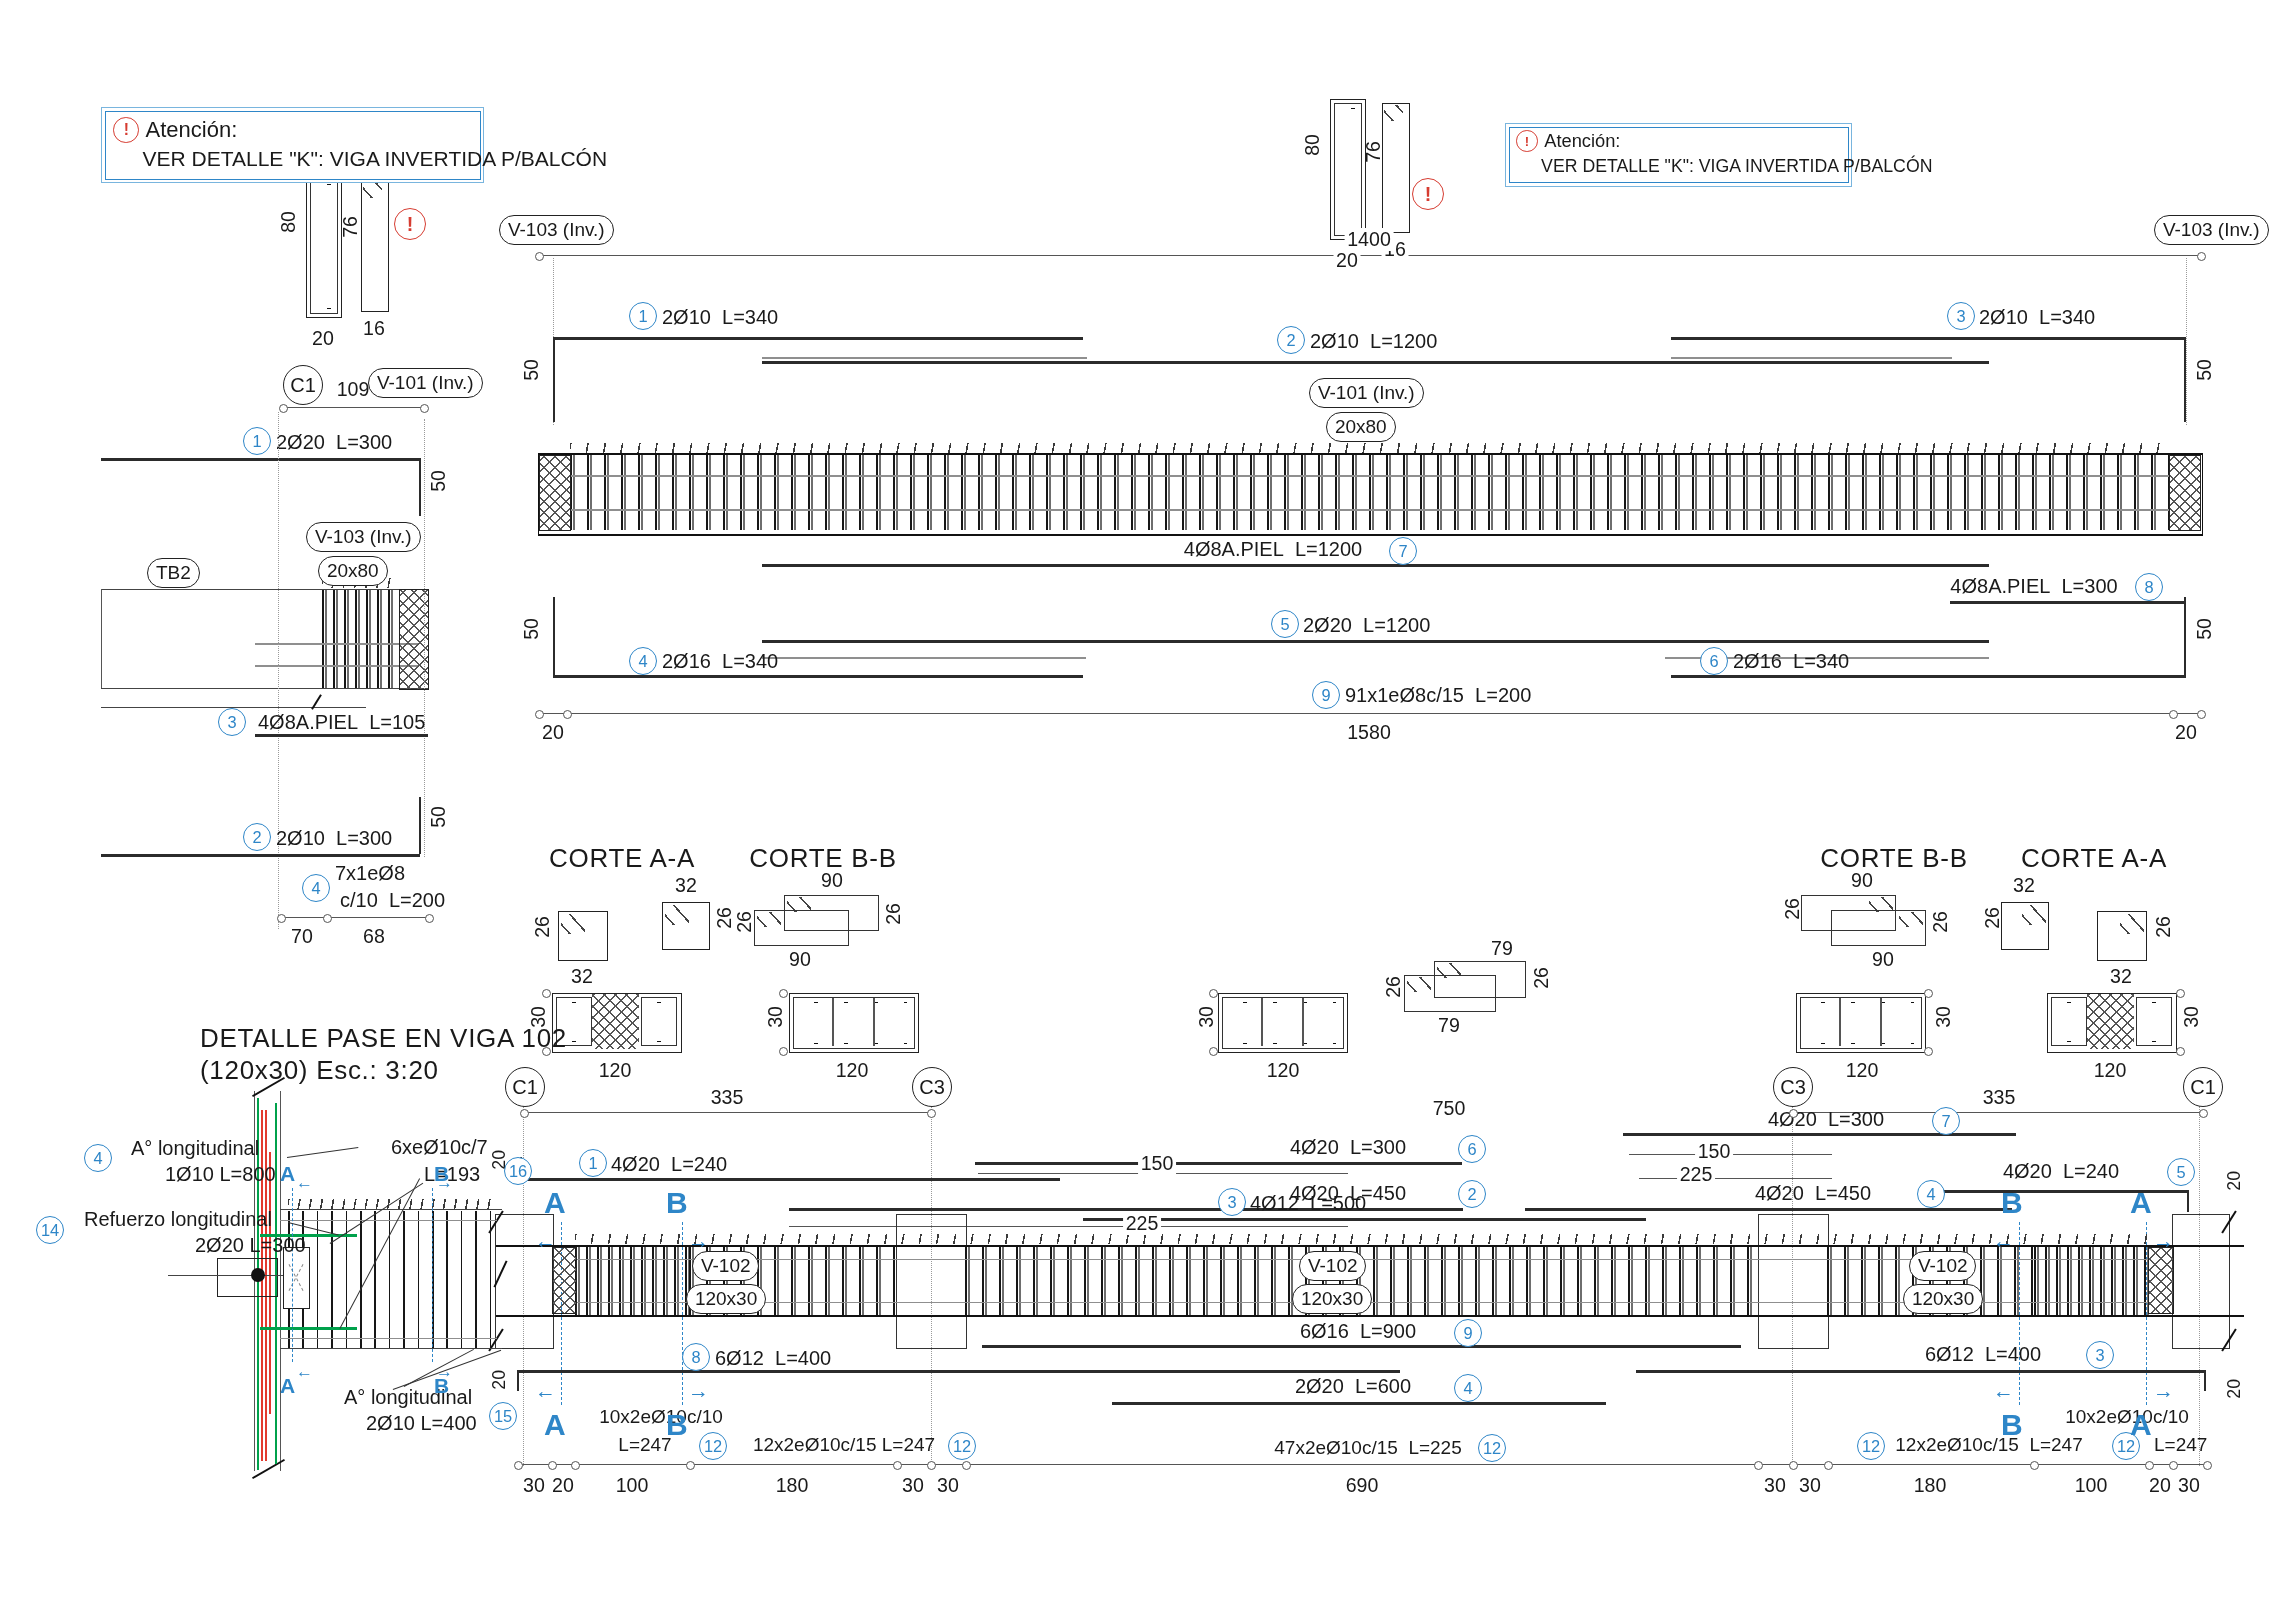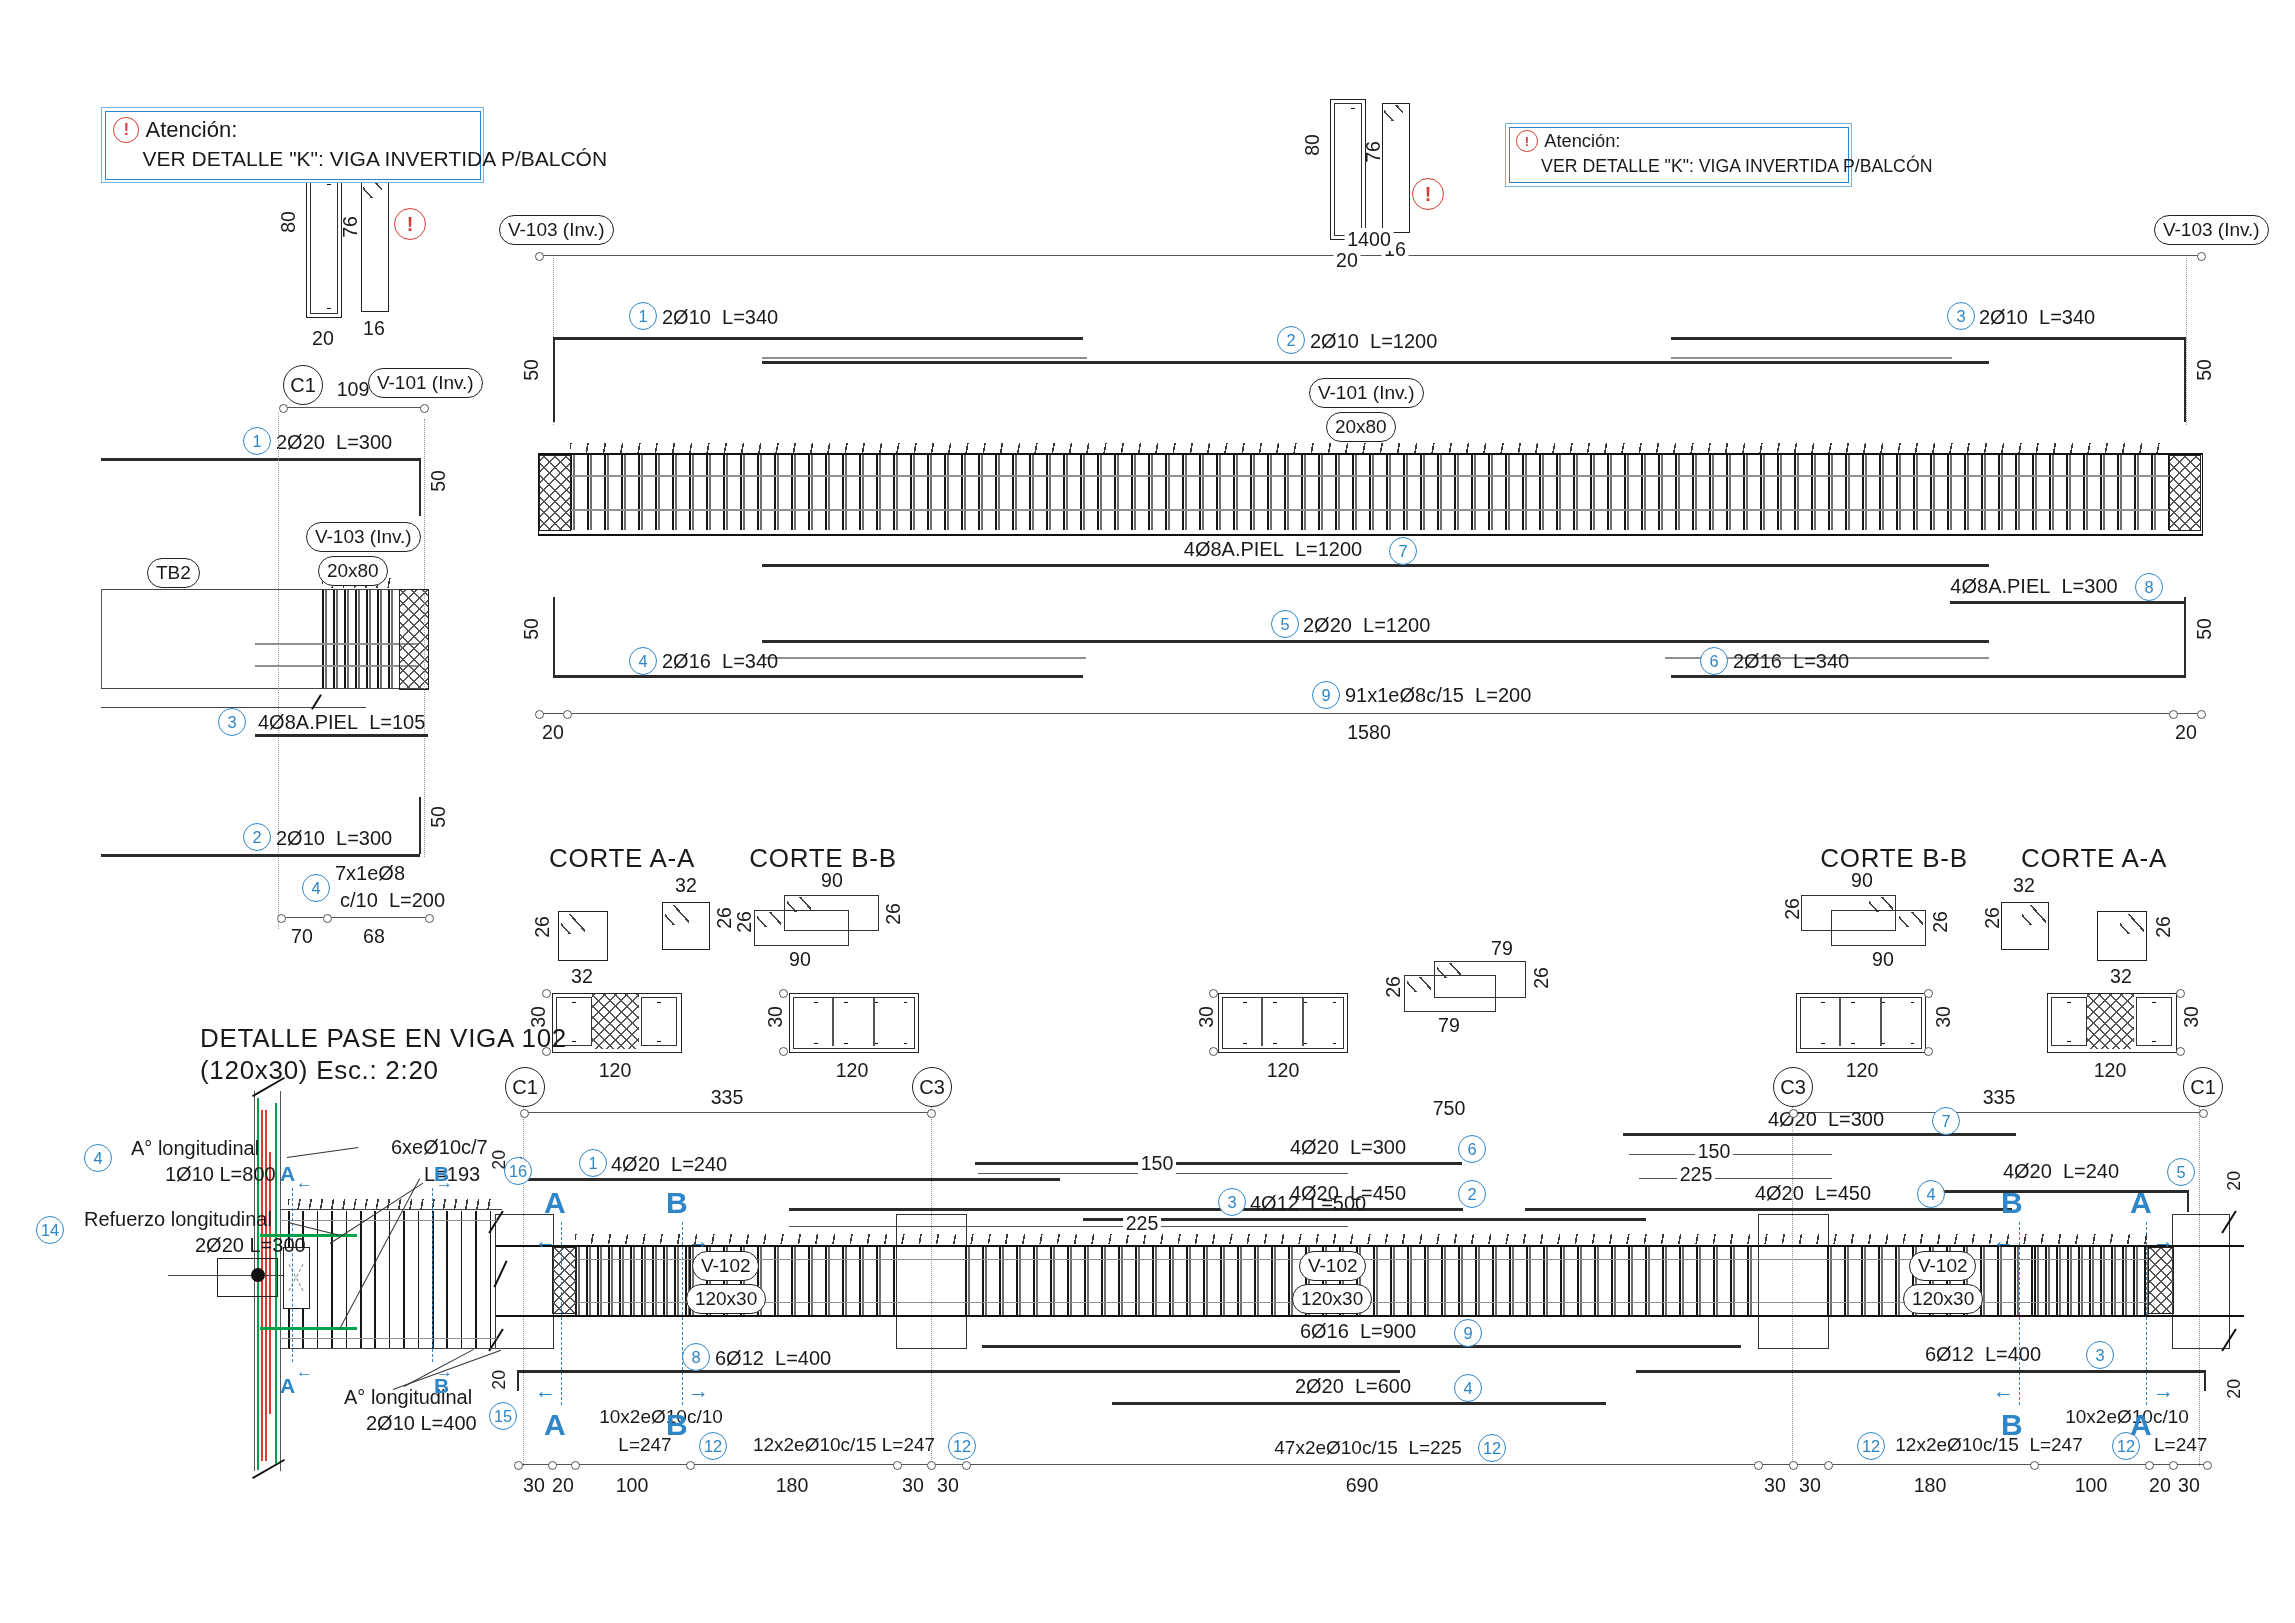--- a/index.html
+++ b/index.html
@@ -541,21 +541,21 @@
   <span class="dim cx" style="left:948px;top:1474px">30</span>
   <span class="dim cx" style="left:1362px;top:1474px">690</span>
   <span class="dim cx" style="left:1775px;top:1474px">30</span>
   <span class="dim cx" style="left:1810px;top:1474px">30</span>
   <span class="dim cx" style="left:1930px;top:1474px">180</span>
   <span class="dim cx" style="left:2091px;top:1474px">100</span>
   <span class="dim cx" style="left:2160px;top:1474px">20</span>
   <span class="dim cx" style="left:2189px;top:1474px">30</span>
 
   <span class="title" style="left:200px;top:1023px">DETALLE PASE EN VIGA 102</span>
-  <span class="title" style="left:200px;top:1055px">(120x30) Esc.: 2:20</span>
+  <span class="title" style="left:200px;top:1055px">(120x30) Esc.: 3:20</span>
 
   <div class="vline thin" style="left:254px;top:1091px;height:380px"></div>
   <div class="vline thin" style="left:280px;top:1091px;height:380px"></div>
   <div class="brk" style="left:250px;top:1086px;width:37px;transform:rotate(-30deg)"></div>
   <div class="brk" style="left:250px;top:1468px;width:37px;transform:rotate(-30deg)"></div>
 
   <div class="grn" style="left:257px;top:1098px;width:2px;height:372px"></div>
   <div class="grn" style="left:275px;top:1103px;width:2px;height:361px"></div>
   <div class="red" style="left:261px;top:1110px;width:2px;height:351px"></div>
   <div class="red" style="left:265px;top:1110px;width:2px;height:351px"></div>

